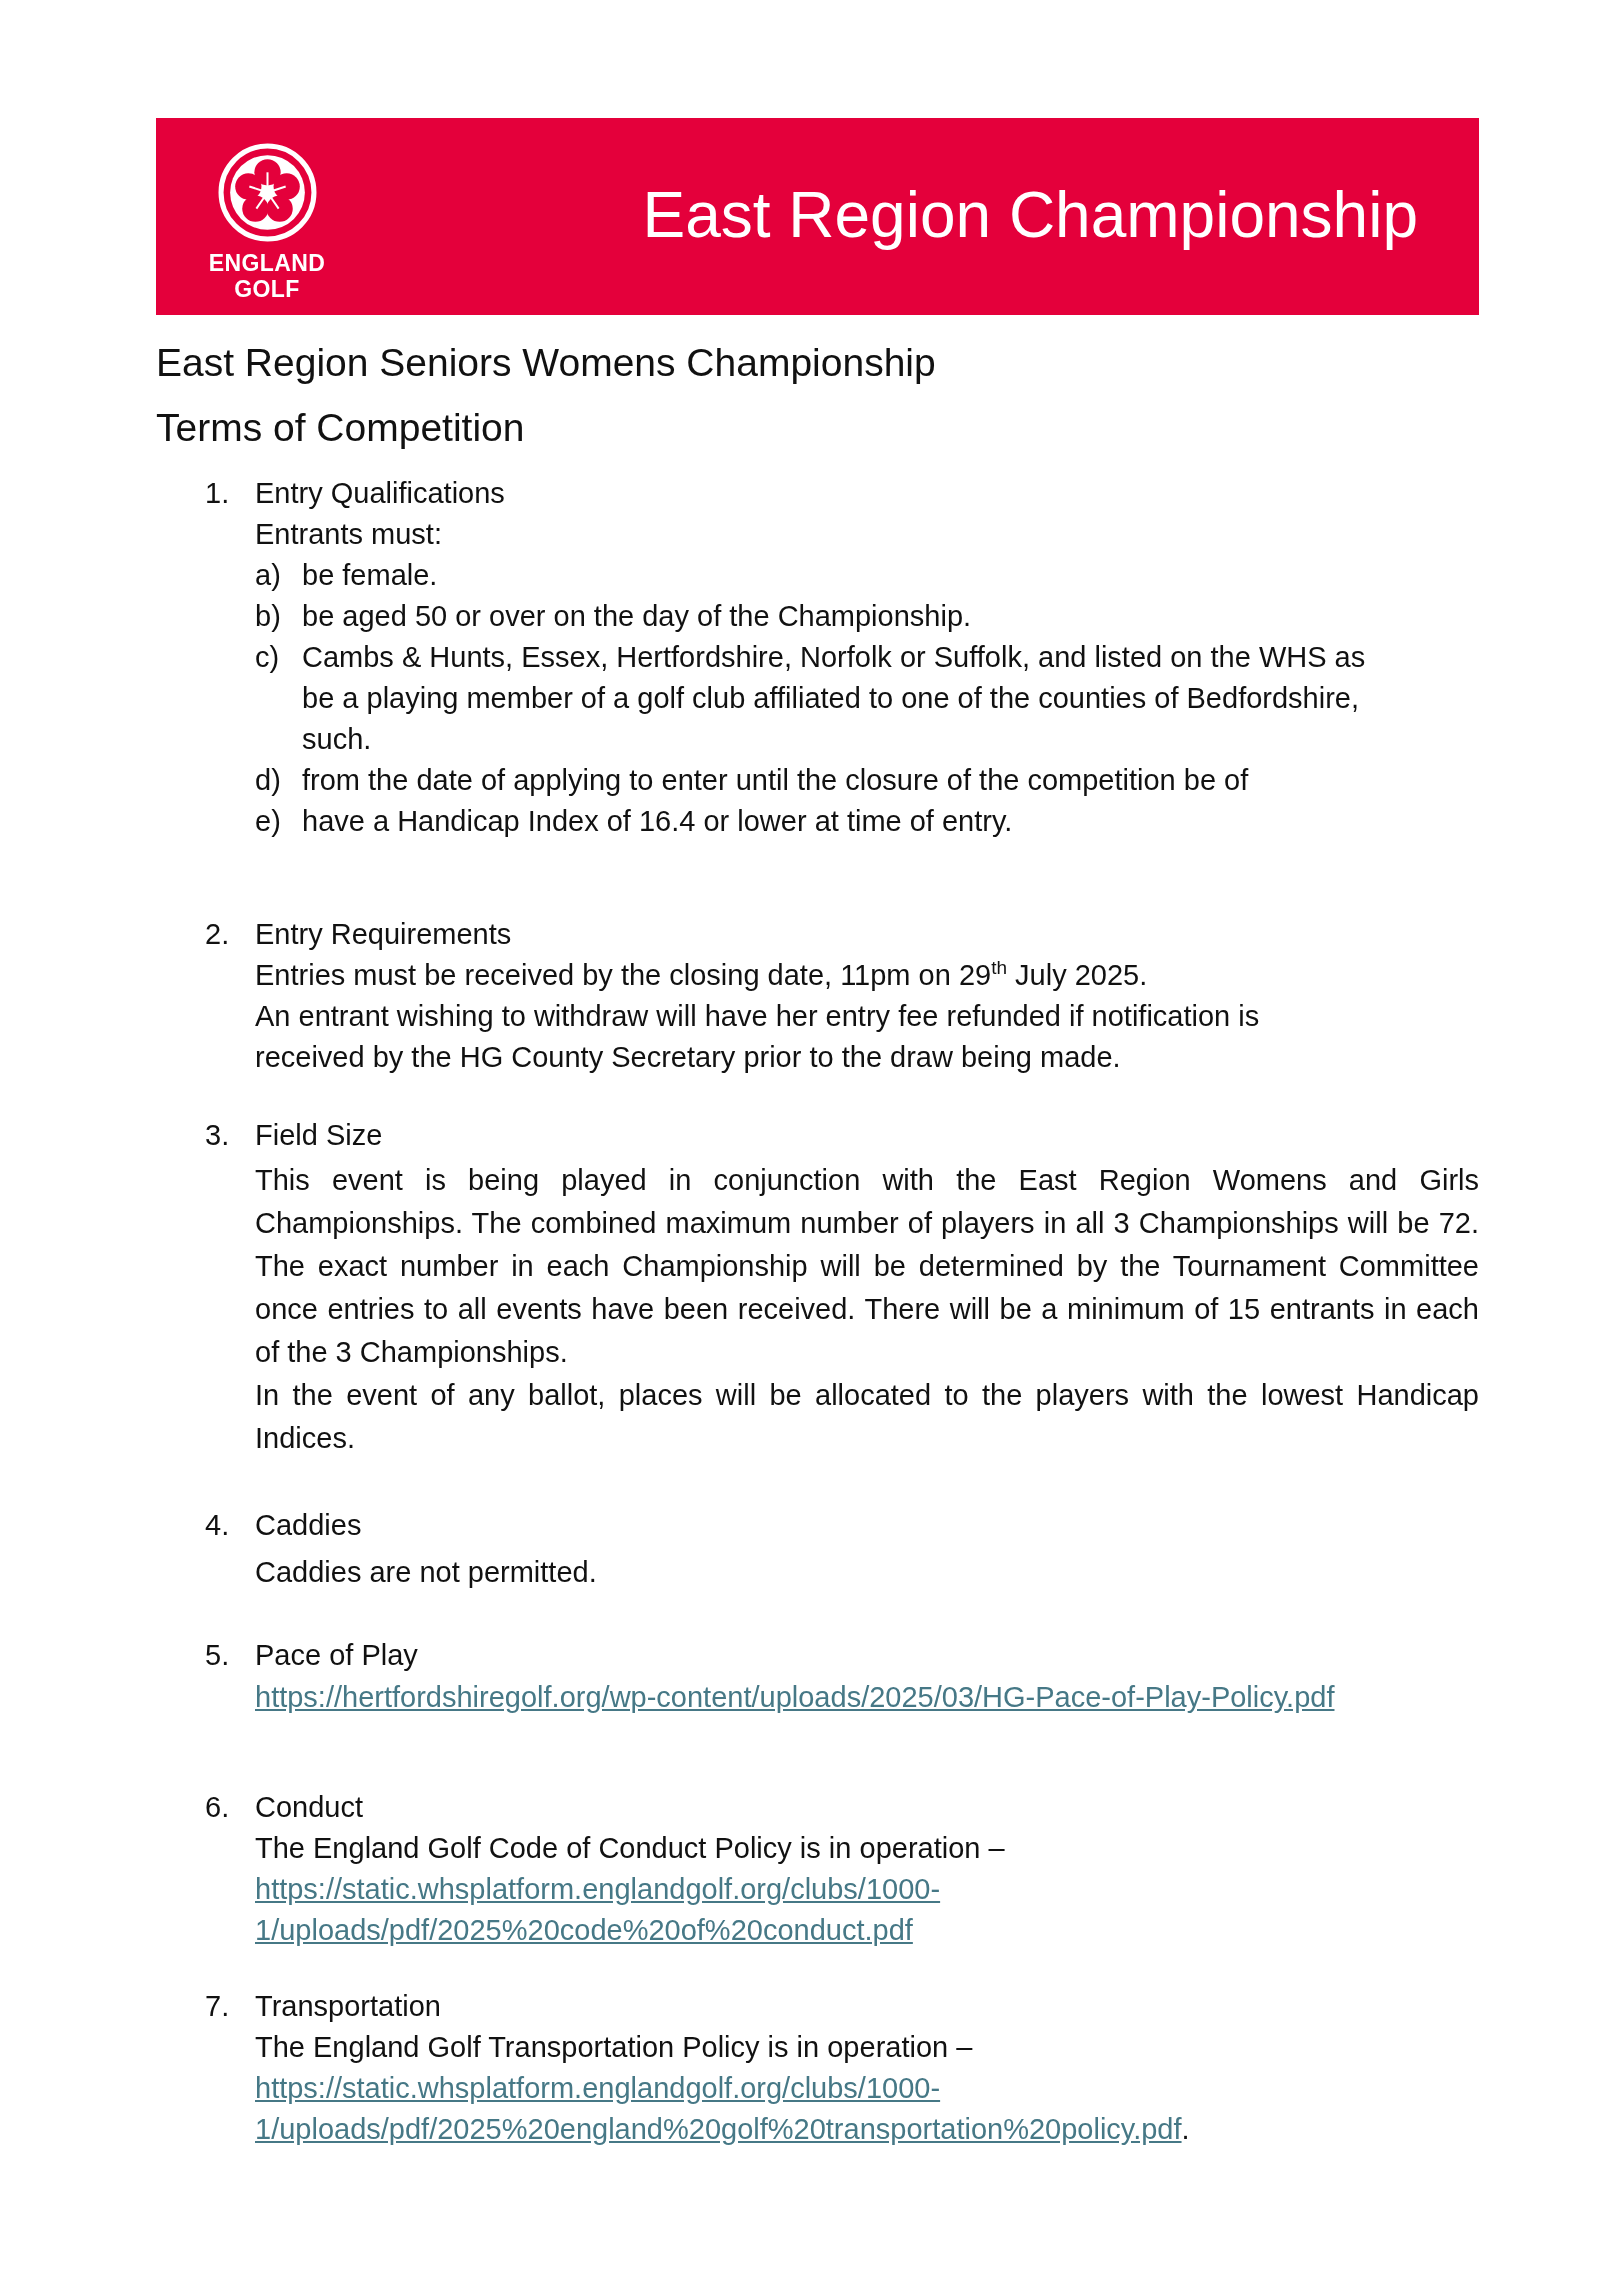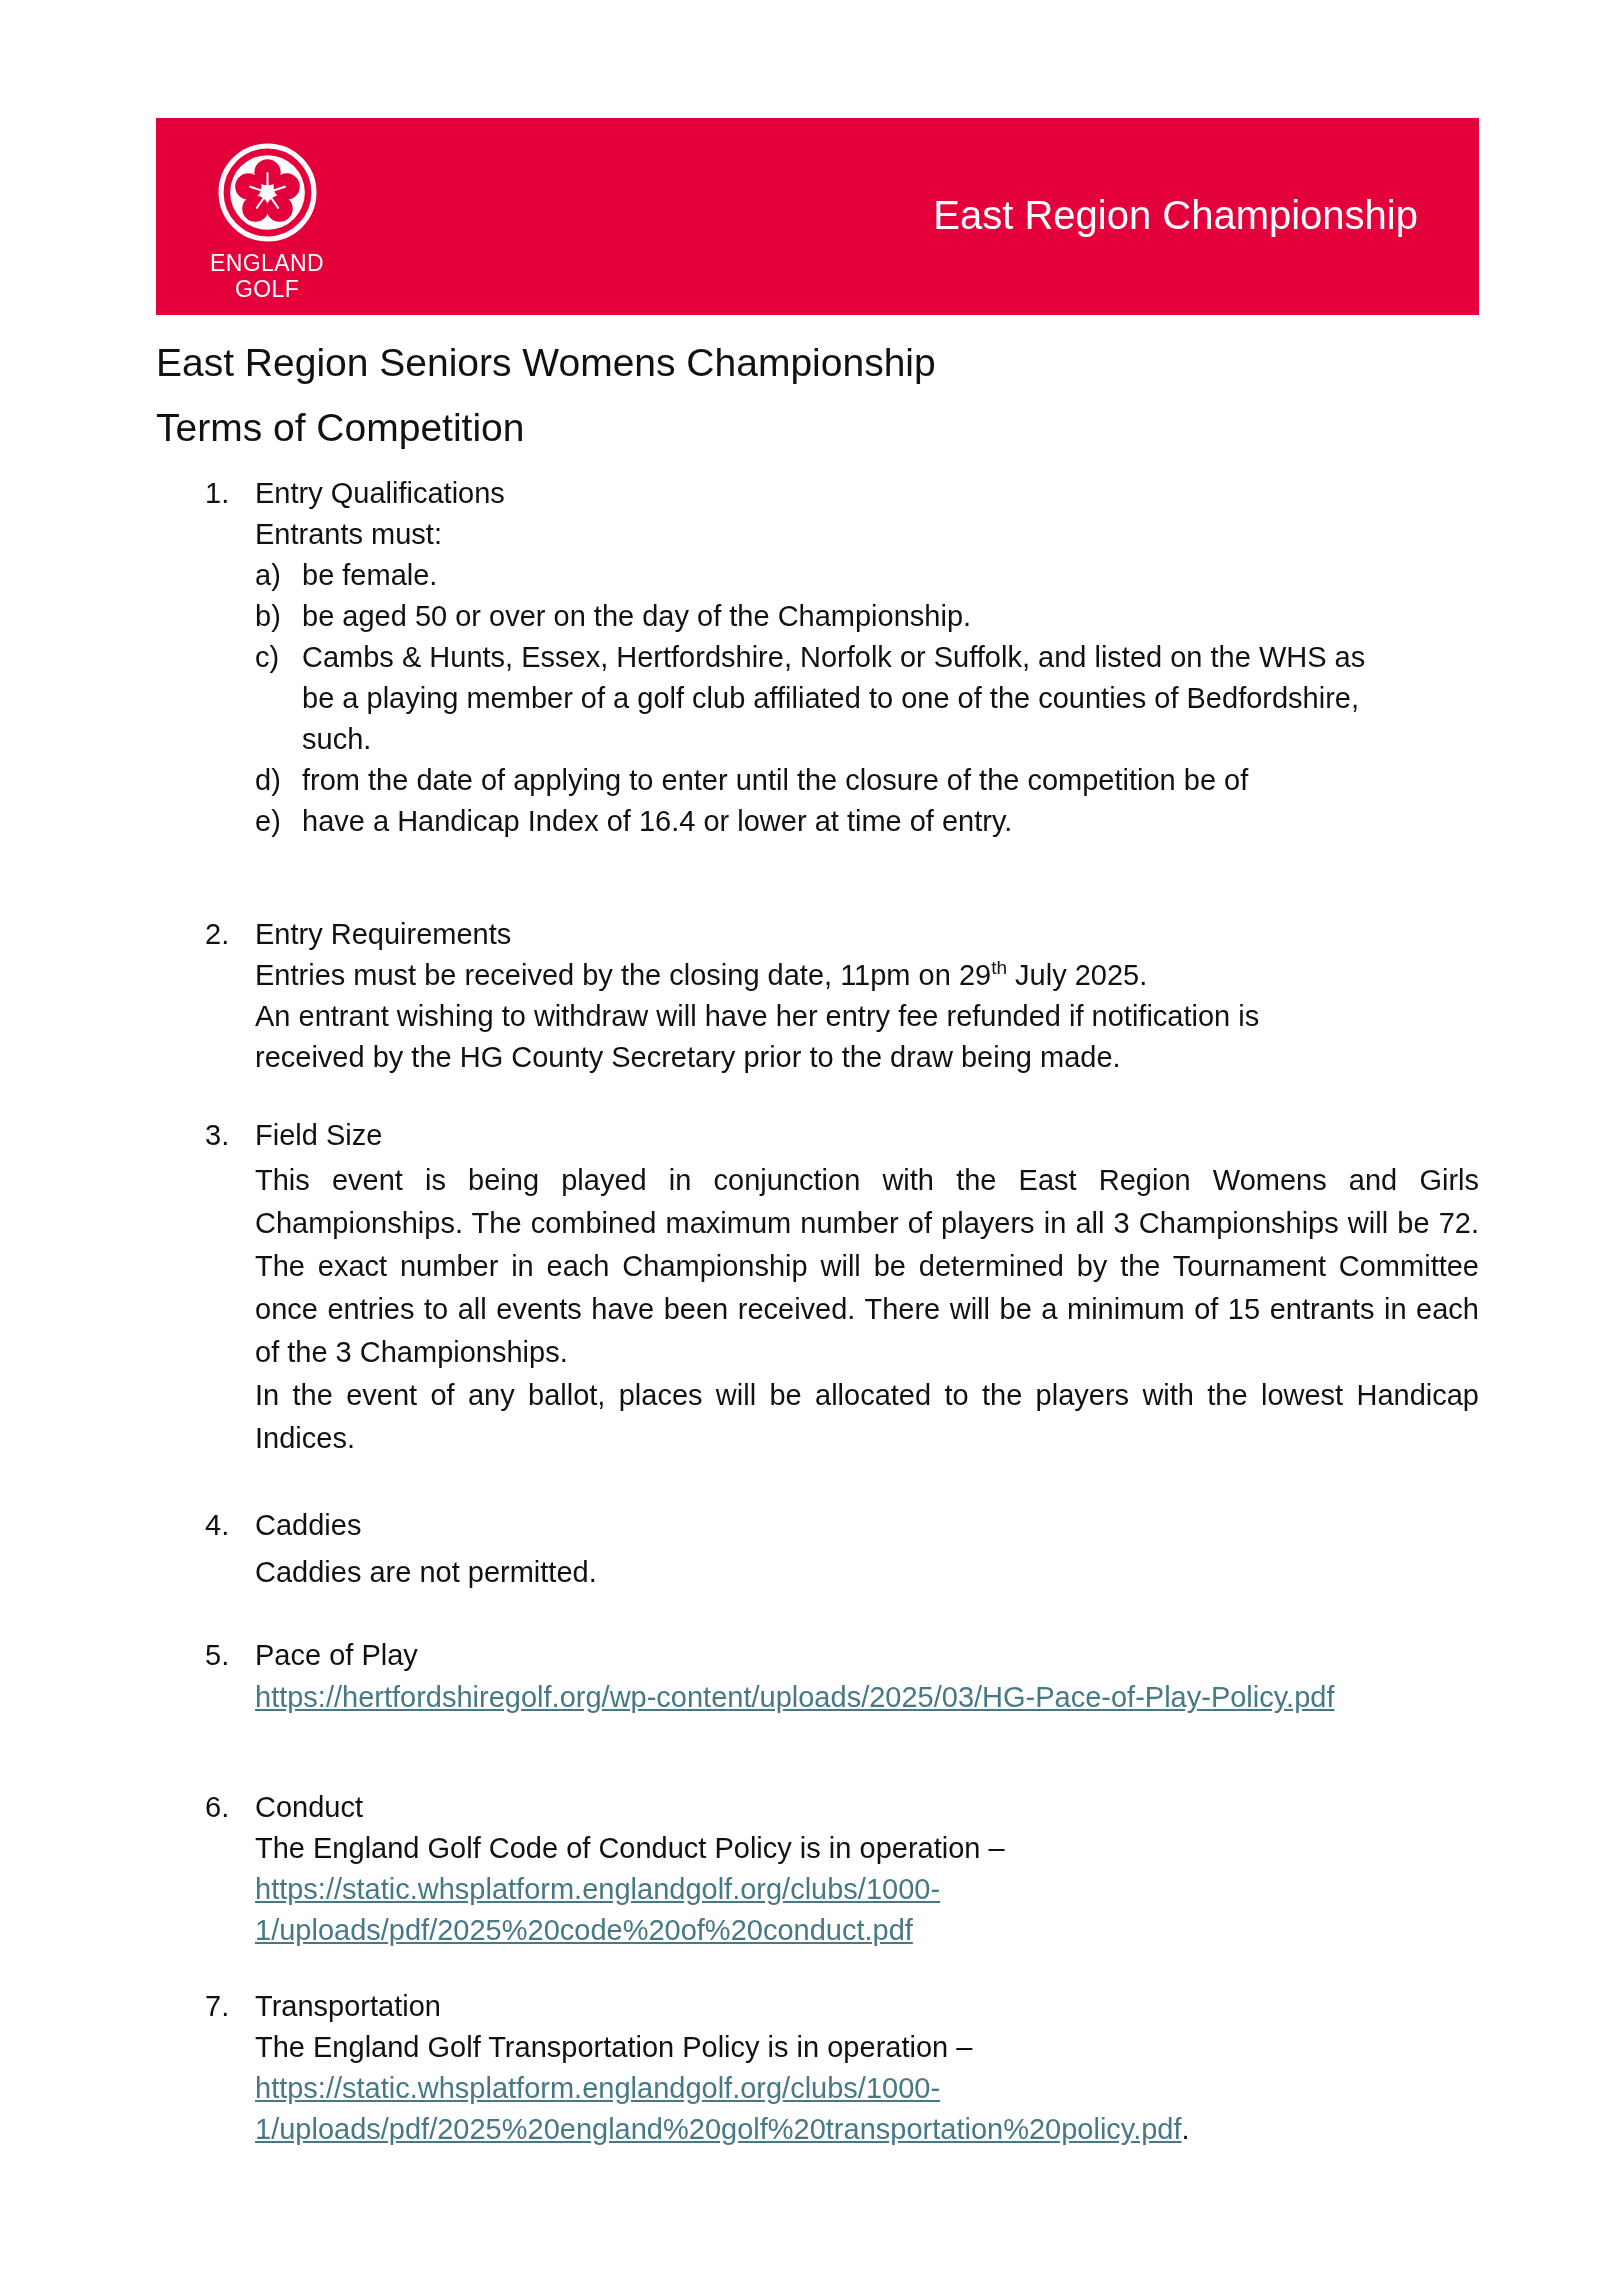--- a/index.html
+++ b/index.html
@@ -1,23 +1,23 @@
 <!DOCTYPE html>
 <html style="font-size:13px"><head>
 <meta charset="utf-8">
 <style>
   html, body { margin: 0; padding: 0; background: #ffffff; }
   body { width: 1623px; height: 2295px; position: relative; overflow: hidden;
          font-family: "Liberation Sans", "DejaVu Sans", sans-serif; color: #111111; }
   .banner { position: absolute; left: 156px; top: 118px; width: 1323px; height: 197px;
             background: #E4003B; }
-  .logo { position: absolute; left: 50px; top: 24px; width: 122px; text-align: center; color: #ffffff; }
+  .logo { position: absolute; left: 50px; top: 24px; width: 122px; text-align: center; color: #ffffff; font-weight: bold; }
   .logo svg { display: block; margin: 0 auto; }
   .logo-text { font-size: 23px; line-height: 26px; letter-spacing: 0.4px; margin-top: 6.5px; }
-  .banner-title { position: absolute; right: 61px; top: 65px; color: #ffffff; font-size: 40px;
+  .banner-title { position: absolute; right: 61px; top: 65px; color: #ffffff; font-size: 64px;
                   line-height: 65px; white-space: nowrap; }
   .para { position: absolute; left: 156px; font-size: 39px; line-height: 41px; white-space: nowrap; }
   .list { position: absolute; left: 156px; width: 1323px; font-size: 29px; line-height: 41px; }
   .section { position: absolute; left: 0; width: 1323px; }
   .num { position: absolute; left: 49px; }
   .sec-body { margin-left: 99px; width: 1224px; }
   .line { white-space: nowrap; }
   .sub { position: relative; padding-left: 47px; }
   .sub .lbl { position: absolute; left: 0; }
   .justify { text-align: justify; text-align-last: left; white-space: normal; }

